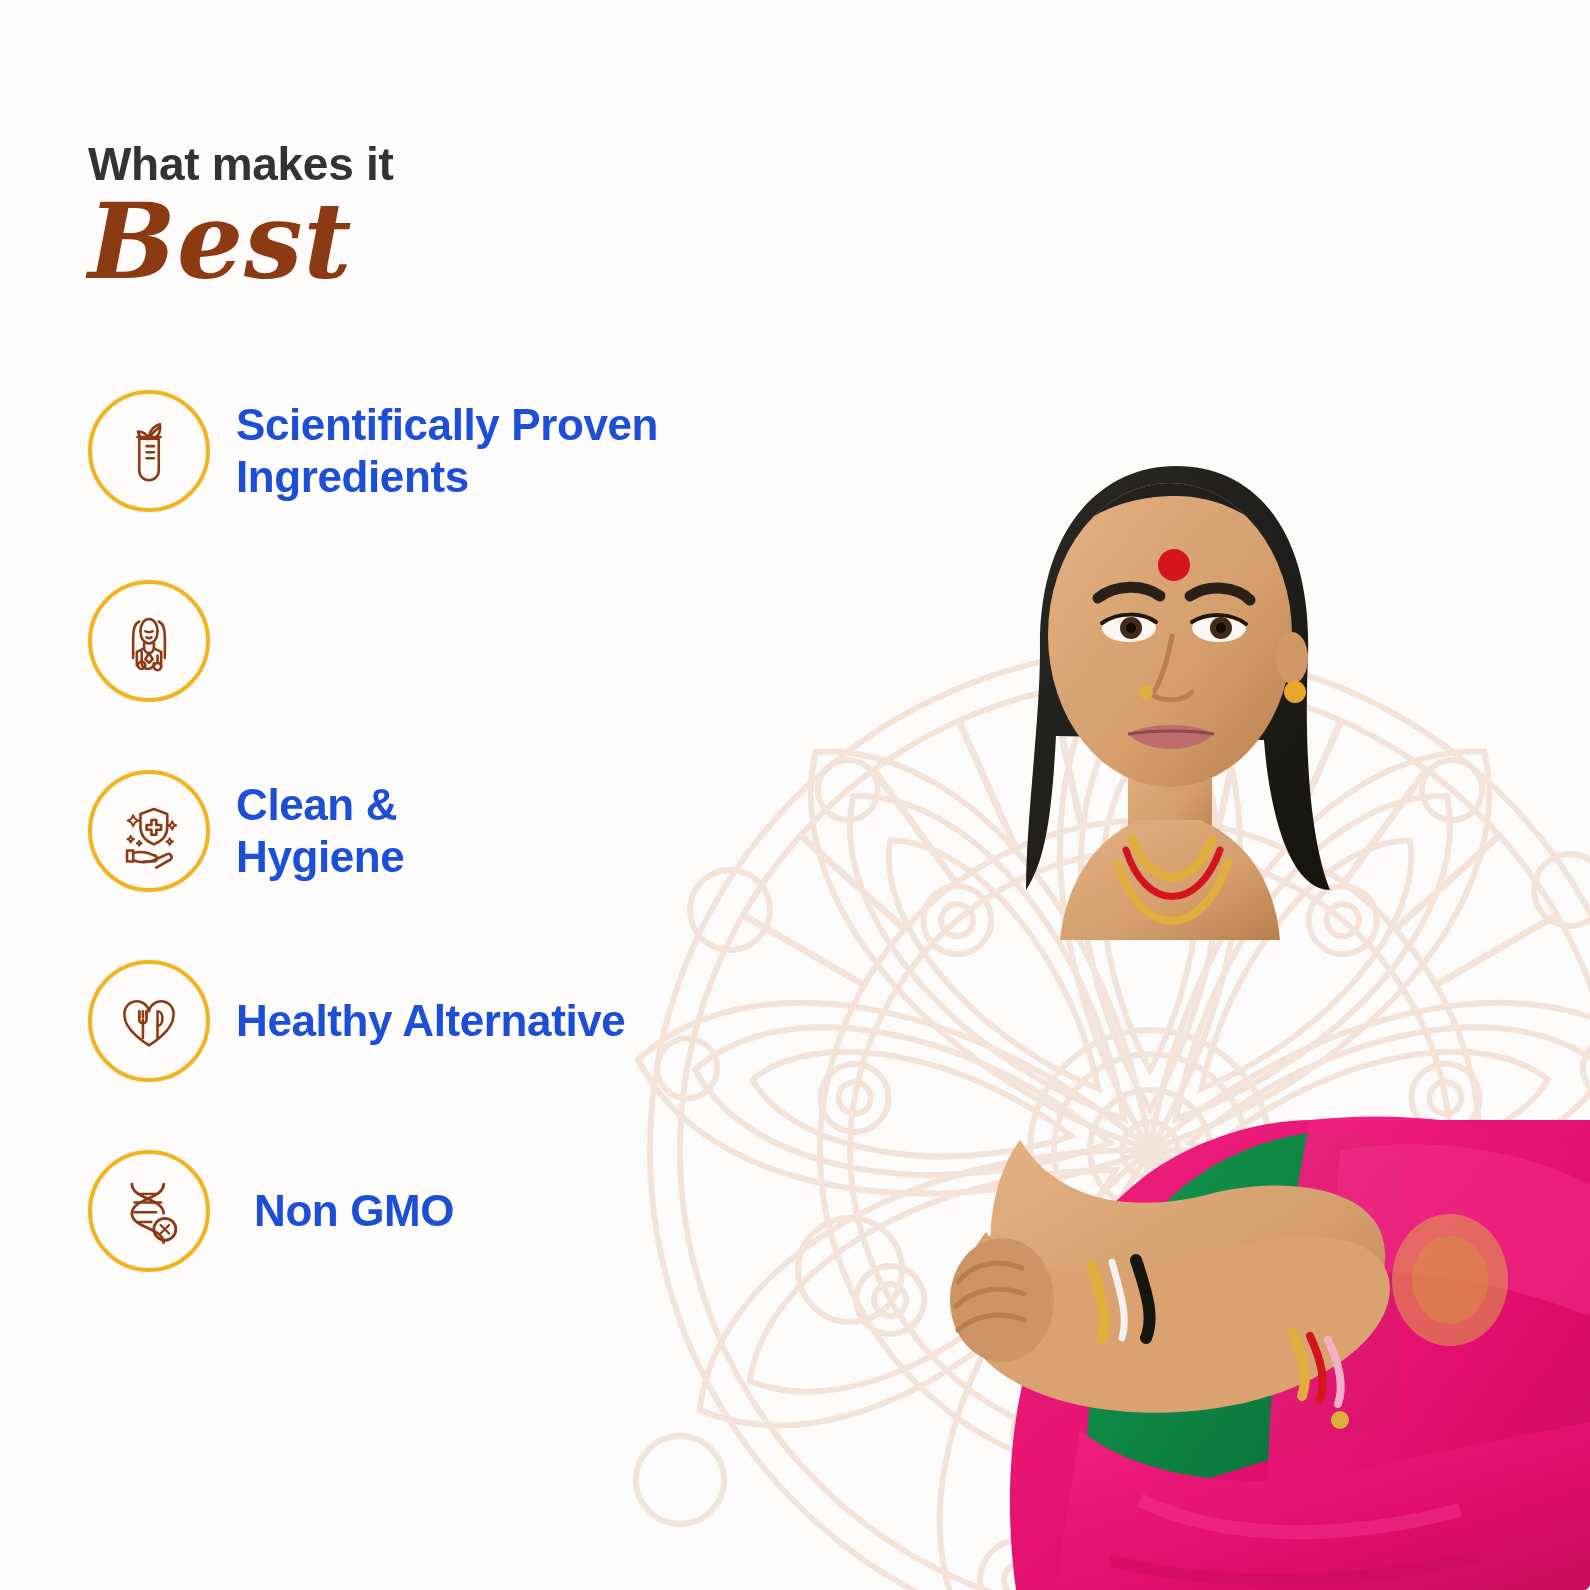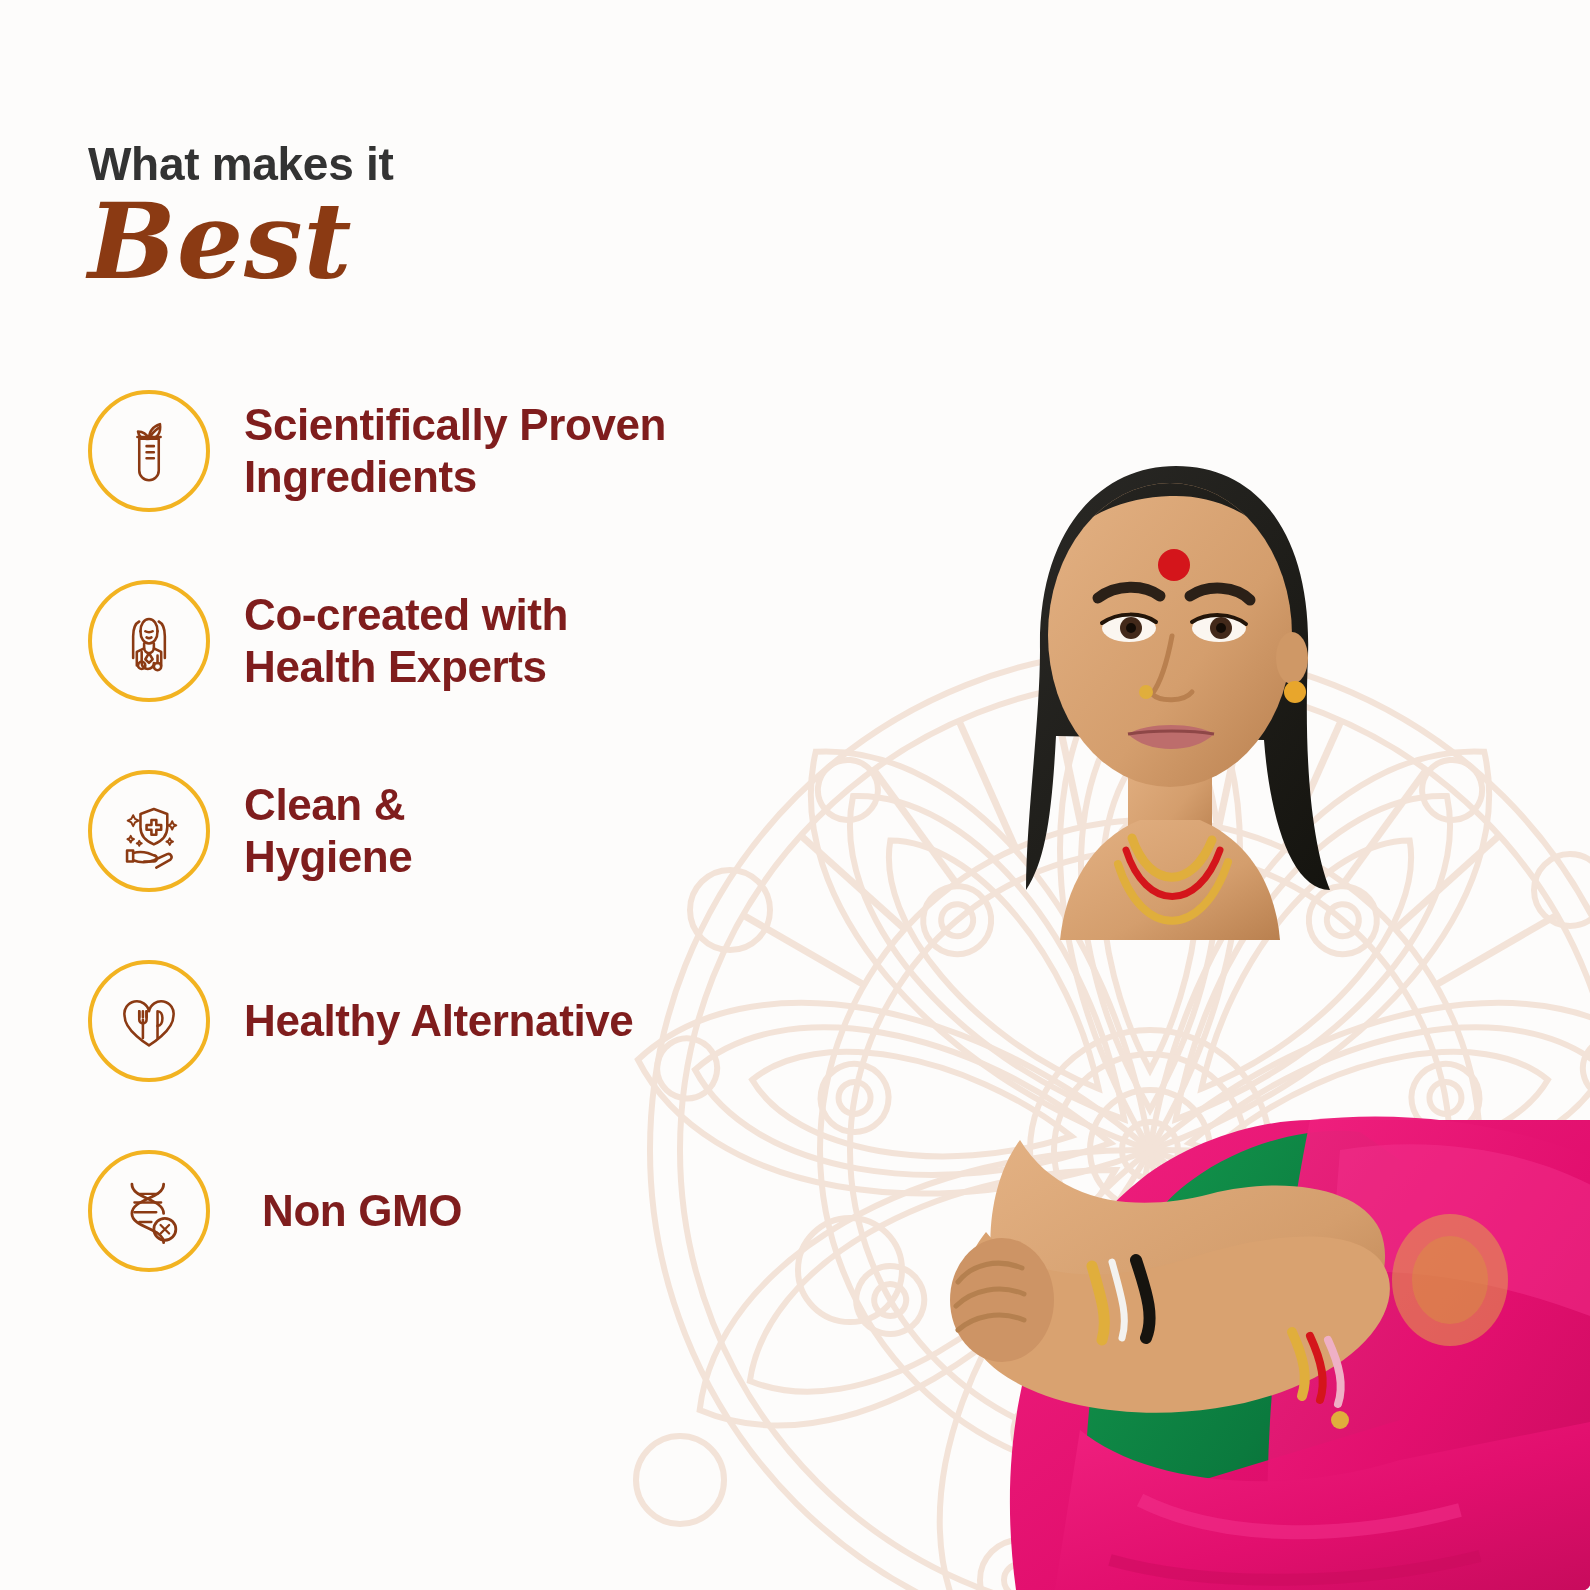--- a/index.html
+++ b/index.html
@@ -75,24 +75,24 @@
     border:4px solid #f2b321;
     box-sizing:border-box;
     display:flex;
     align-items:center;
     justify-content:center;
     background:transparent;
   }
   .icon-badge svg{display:block;}
 
   .feature-label{
-    margin-left:34px;
+    margin-left:26px;
     font-size:44px;
     font-weight:700;
-    color:#7f1d1d;
+    color:#1d4ed8;
     line-height:1.18;
     letter-spacing:-0.4px;
     font-family:"Liberation Sans", sans-serif;
     white-space:pre-line;
   }
 
   
   .portrait{
     position:absolute;
     right:-10px; bottom:0;
@@ -245,22 +245,20 @@
           <path d="M30 29c1.5 1 2.5 1 4 0"></path>
           <path d="M28 34v4c0 2 2 4 4 4s4-2 4-4v-4"></path>
           <path d="M28 38l-6 3v11M36 38l6 3v11"></path>
           <path d="M32 42l-3 5 3 3 3-3-3-5z"></path>
           <path d="M26 41v9a5 5 0 0 0 10 0"></path>
           <circle cx="26" cy="52" r="3"></circle>
           <path d="M39 44v6"></path>
           <rect x="36" y="50" width="6" height="6" rx="3"></rect>
         </svg>
       </div>
-      <div class="feature-label">Co-created with
-Health Experts</div>
     </div>
 
     <div class="feature-row">
       <div class="icon-badge">
         <svg width="78" height="78" viewBox="0 0 64 64" fill="none" stroke="#8b3a13" stroke-width="2.1" stroke-linecap="round" stroke-linejoin="round">
           <path d="M36 14l11 4v11c0 8-6 12-11 14-5-2-11-6-11-14V18l11-4z"></path>
           <path d="M34 23h4v4h4v4h-4v4h-4v-4h-4v-4h4v-4z"></path>
           <path d="M14 48h5v9h-5z"></path>
           <path d="M19 50c4-1 8-1 12 0l5 2a2.5 2.5 0 0 1 0 5h-8"></path>
           <path d="M19 56c5 2 12 2 17 0l11-5a2.6 2.6 0 0 1 2.6 4.4L38 62"></path>

